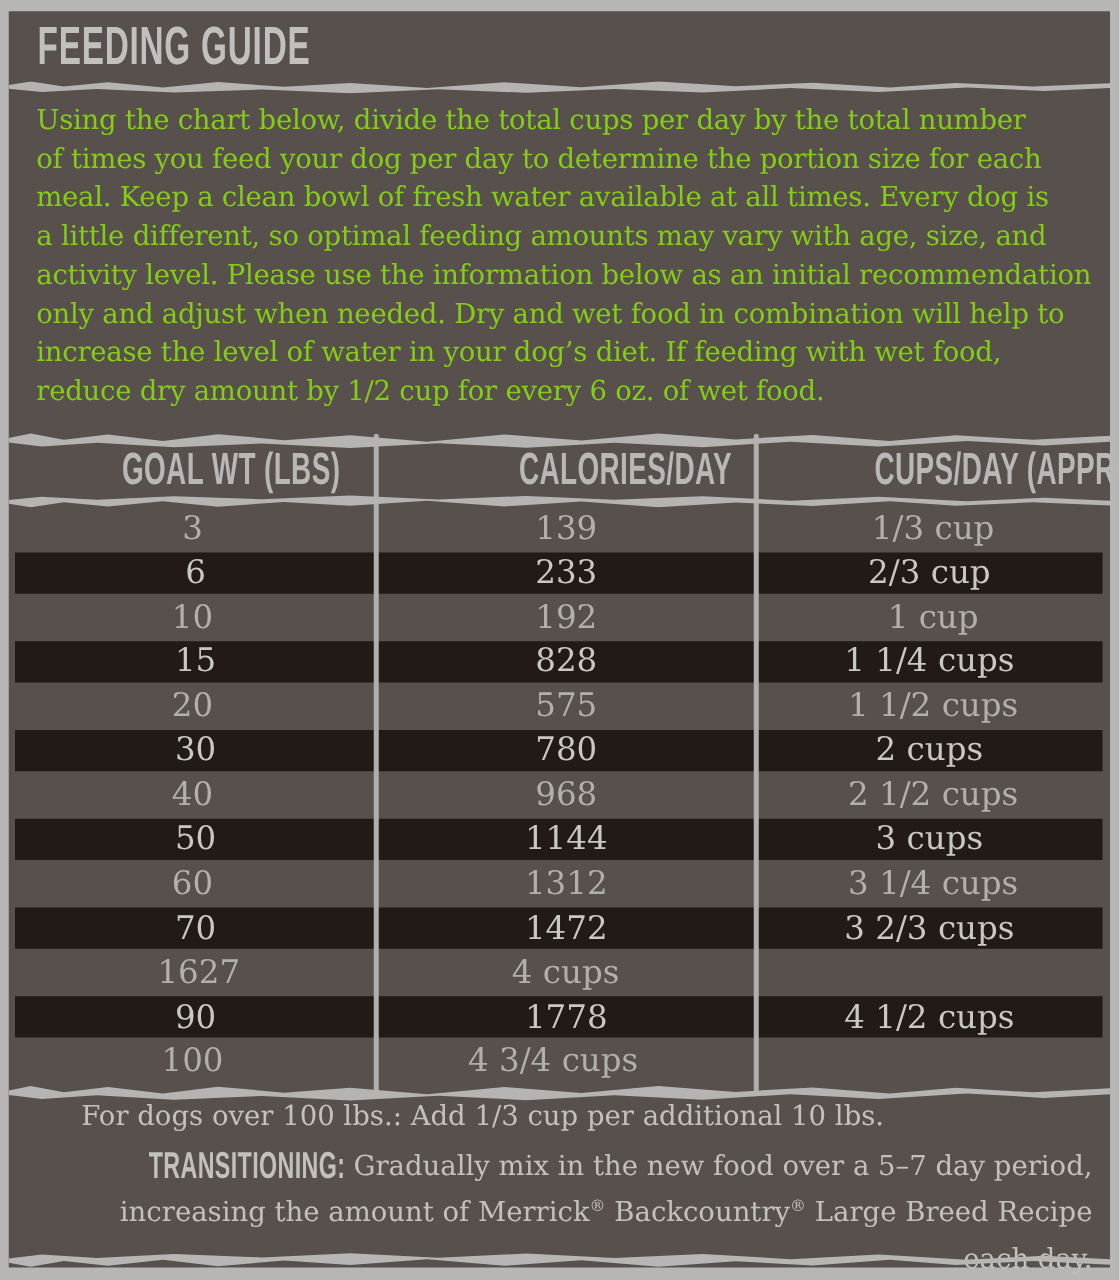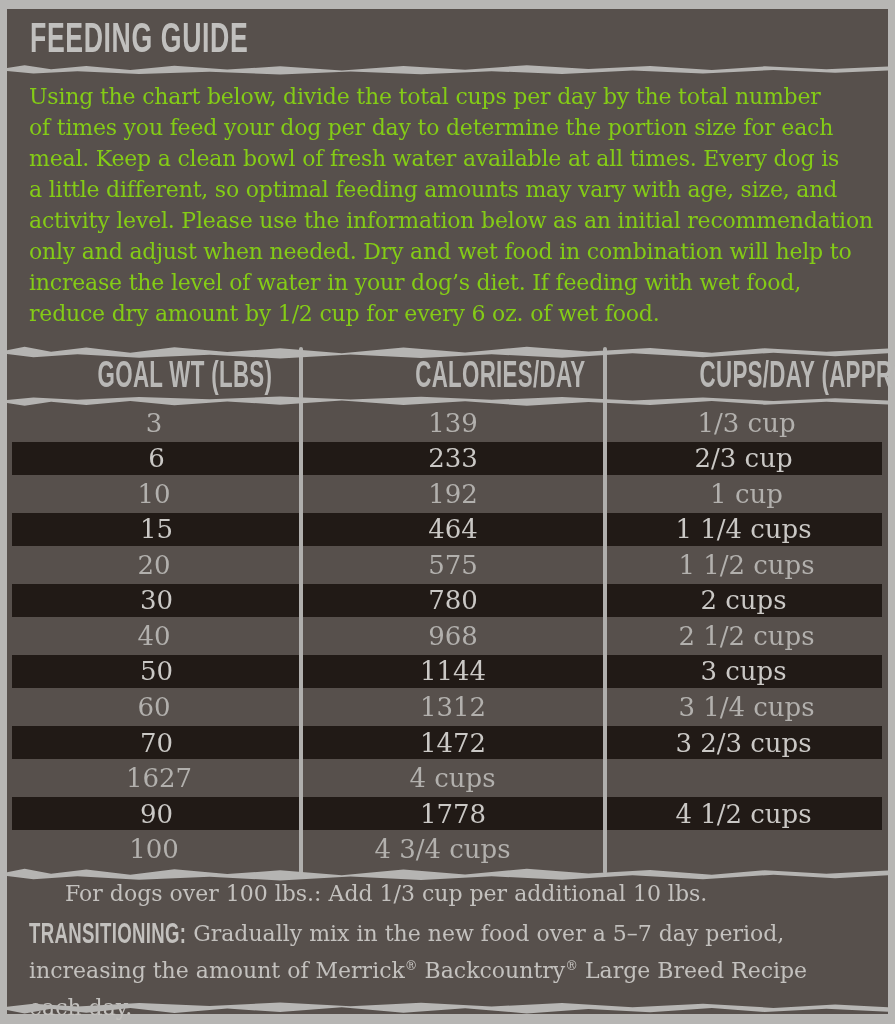--- a/index.html
+++ b/index.html
@@ -54,21 +54,21 @@
   .cell.c1{width:294px;}
   .cell.c2{width:304px;}
   .cell.c3{width:283px;}
   .row.dark .cell.c1{width:289px;}
   .row.dark .cell.c3{width:277px;}
   .vline{position:absolute;top:338px;height:527px;width:4px;background:#b0afad;z-index:4;border-radius:2px;}
   .vline.v1{left:292px;}
   .vline.v2{left:596px;}
   .footer1{position:absolute;left:22px;top:872px;width:845px;font-size:22px;color:#c3c1be;white-space:nowrap;margin-left:36px;}
   .footer2{position:absolute;left:22px;top:905px;width:845px;color:#c3c1be;}
-  .footer2 .fline{font-size:22px;line-height:37px;white-space:nowrap;}
+  .footer2 .fline{font-size:22px;line-height:37px;white-space:nowrap;text-align:right;}
   .cond-inline{
     display:inline-block;font-size:30px;color:#c3c1be;letter-spacing:0.5px;
     transform:scaleX(0.62);transform-origin:0 50%;vertical-align:-2px;
   }
   sup{font-size:58%;vertical-align:super;line-height:0;}
   .bottom-edge{background:#b7b6b4;height:14px;}
 </style>
 </head>
 <body>
 
@@ -117,21 +117,21 @@
           <div class="cell c2">233</div>
           <div class="cell c3">2/3 cup</div>
         </div>
         <div class="row">
           <div class="cell c1">10</div>
           <div class="cell c2">192</div>
           <div class="cell c3">1 cup</div>
         </div>
         <div class="row dark">
           <div class="cell c1">15</div>
-          <div class="cell c2">464</div>
+          <div class="cell c2">828</div>
           <div class="cell c3">1 1/4 cups</div>
         </div>
         <div class="row">
           <div class="cell c1">20</div>
           <div class="cell c2">575</div>
           <div class="cell c3">1 1/2 cups</div>
         </div>
         <div class="row dark">
           <div class="cell c1">30</div>
           <div class="cell c2">780</div>

